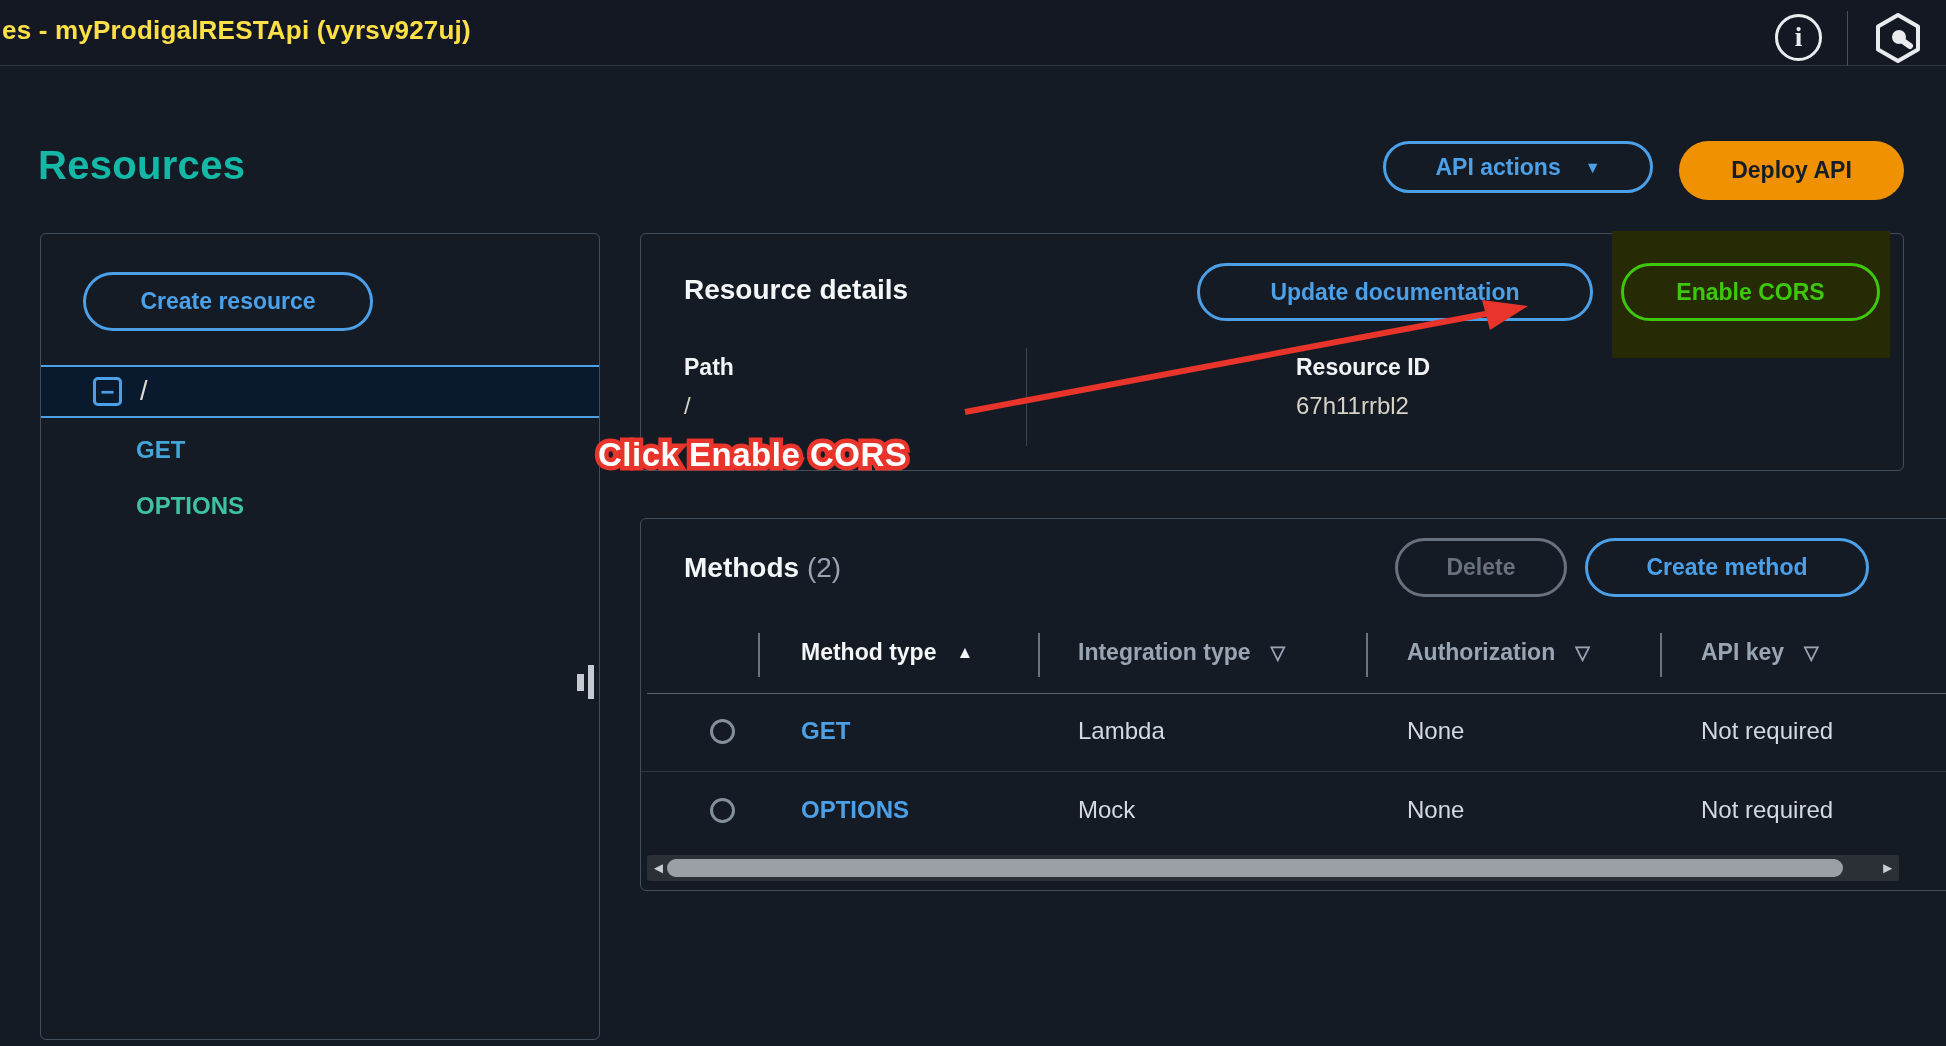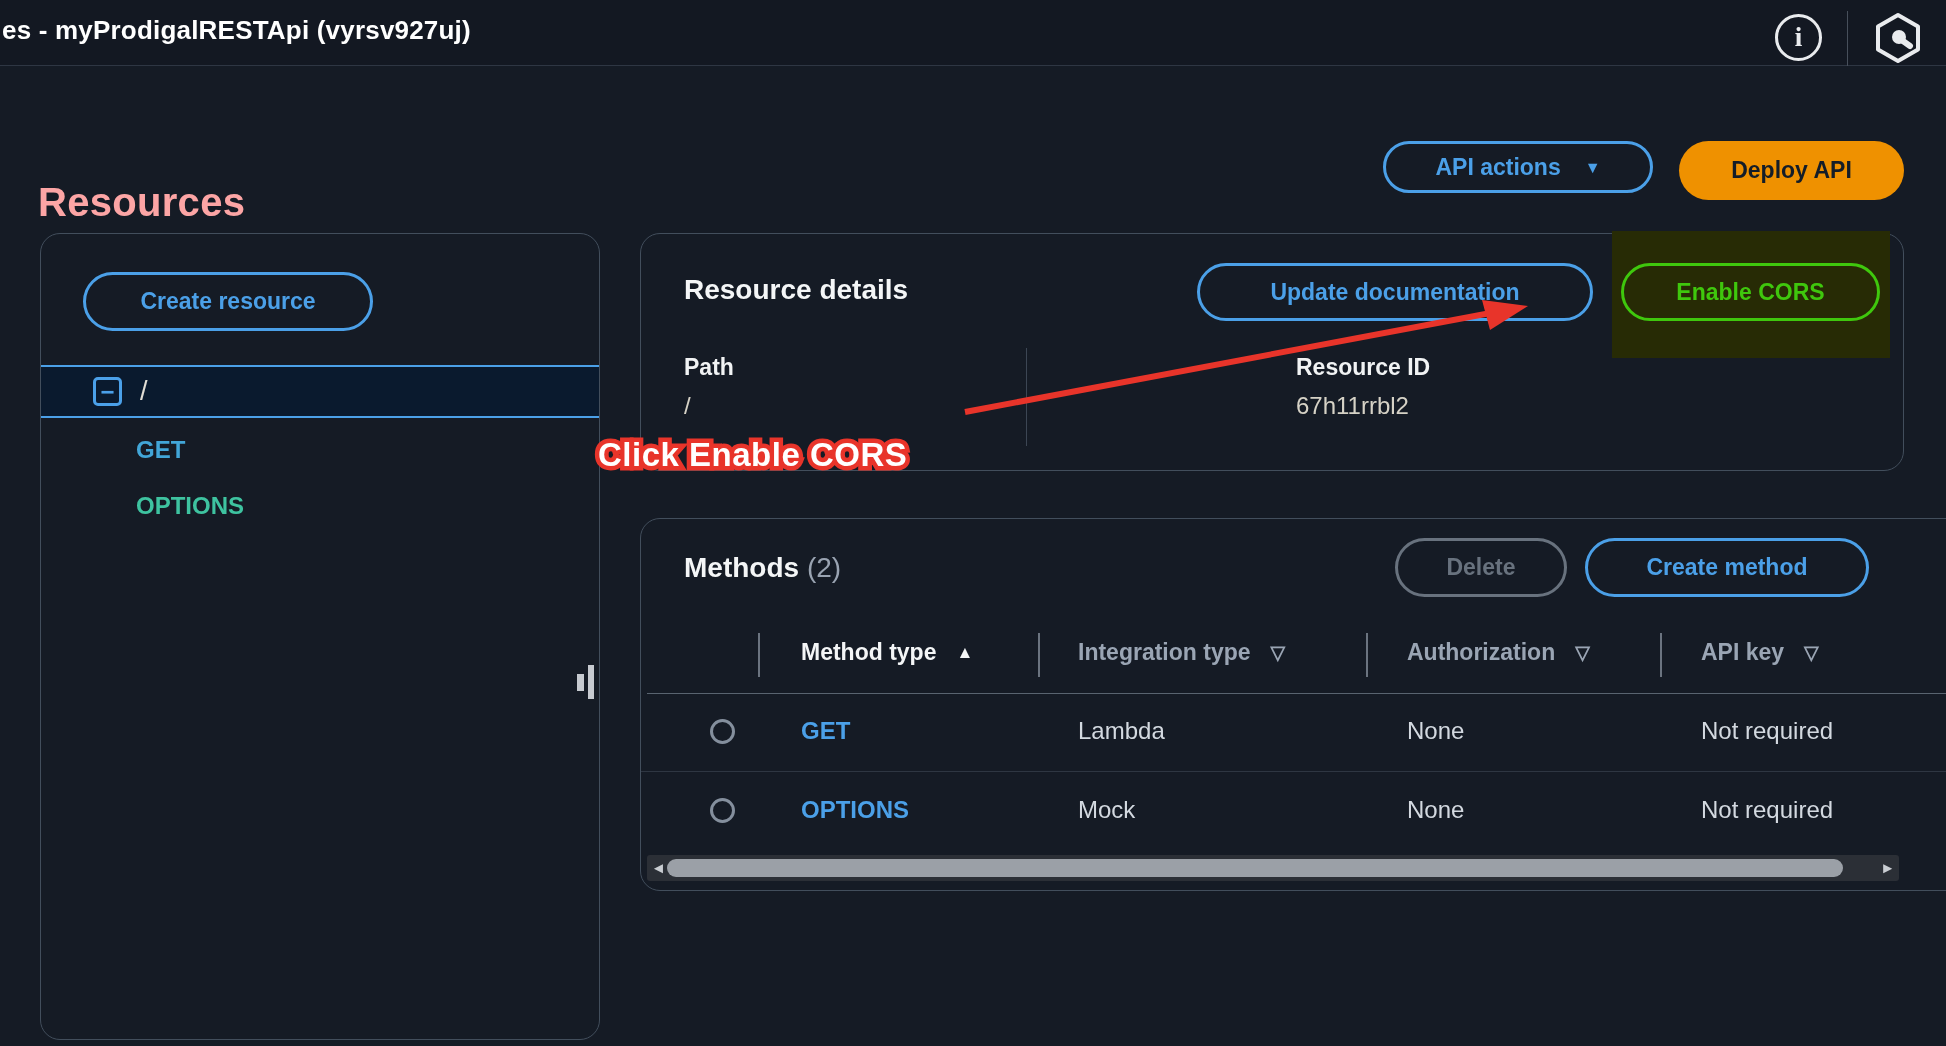--- a/index.html
+++ b/index.html
@@ -7,41 +7,41 @@
   .canvas {
     position:relative; width:1946px; height:1046px; overflow:hidden;
     background:#151b25; font-family:"Liberation Sans", sans-serif;
     -webkit-font-smoothing:antialiased;
   }
 
   
   .topbar { position:absolute; left:0; top:0; width:100%; height:66px;
     background:#131822; border-bottom:1px solid #2e3643; }
   .topbar-title { position:absolute; left:2px; top:15px; font-size:26px; font-weight:bold;
-    color:#ffffff; letter-spacing:.2px; white-space:nowrap; }
+    color:#fde047; letter-spacing:.2px; white-space:nowrap; }
   .info-icon { position:absolute; left:1775px; top:14px; width:47px; height:47px;
     border:3px solid #e9ebee; border-radius:50%; color:#e9ebee;
     display:flex; align-items:center; justify-content:center;
     font-size:27px; font-weight:bold; font-family:"Liberation Serif", serif; }
   .topbar-divider { position:absolute; left:1847px; top:11px; width:1px; height:55px; background:#474f5b; }
   .q-icon { position:absolute; left:1872px; top:12px; }
 
   
   .page-title { position:absolute; left:38px; top:143px; font-size:40px; font-weight:bold;
-    color:#fca5a5; letter-spacing:.3px;margin-top:37px; }
+    color:#14b8a6; letter-spacing:.3px; }
   .pill { display:flex; align-items:center; justify-content:center;
     border-radius:30px; font-weight:bold; font-size:23px; cursor:pointer; white-space:nowrap; }
   .pill.outline-blue { border:3px solid #4ba0e8; color:#4ba0e8; background:transparent; }
   .btn-api-actions { position:absolute; left:1383px; top:141px; width:270px; height:52px; gap:24px; }
   .btn-api-actions .caret { font-size:16px; transform:translateY(1px); }
   .btn-deploy { position:absolute; left:1679px; top:141px; width:225px; height:59px;
     background:#ef9100; color:#141d28; border:none; }
 
   
-  .panel { position:absolute; border:1px solid #424e5c; border-radius:20px; background:#151b25; }
+  .panel { position:absolute; border:1px solid #424e5c; border-radius:6px; background:#151b25; }
   .tree-panel    { left:40px;  top:233px; width:560px;  height:807px; }
   .details-panel { left:640px; top:233px; width:1264px; height:238px; }
   .methods-panel { left:640px; top:518px; width:1419px; height:373px; }
 
   
   .btn-create-resource { position:absolute; left:42px; top:38px; width:290px; height:59px; }
   .tree-row-selected { position:absolute; left:0; right:0; top:131px; height:53px;
     background:#0a1a2e; border-top:2px solid #4ba0e8; border-bottom:2px solid #4ba0e8;
     display:flex; align-items:center; cursor:pointer; }
   .collapse-box { margin-left:52px; width:29px; height:29px; border:3px solid #4ba0e8;

